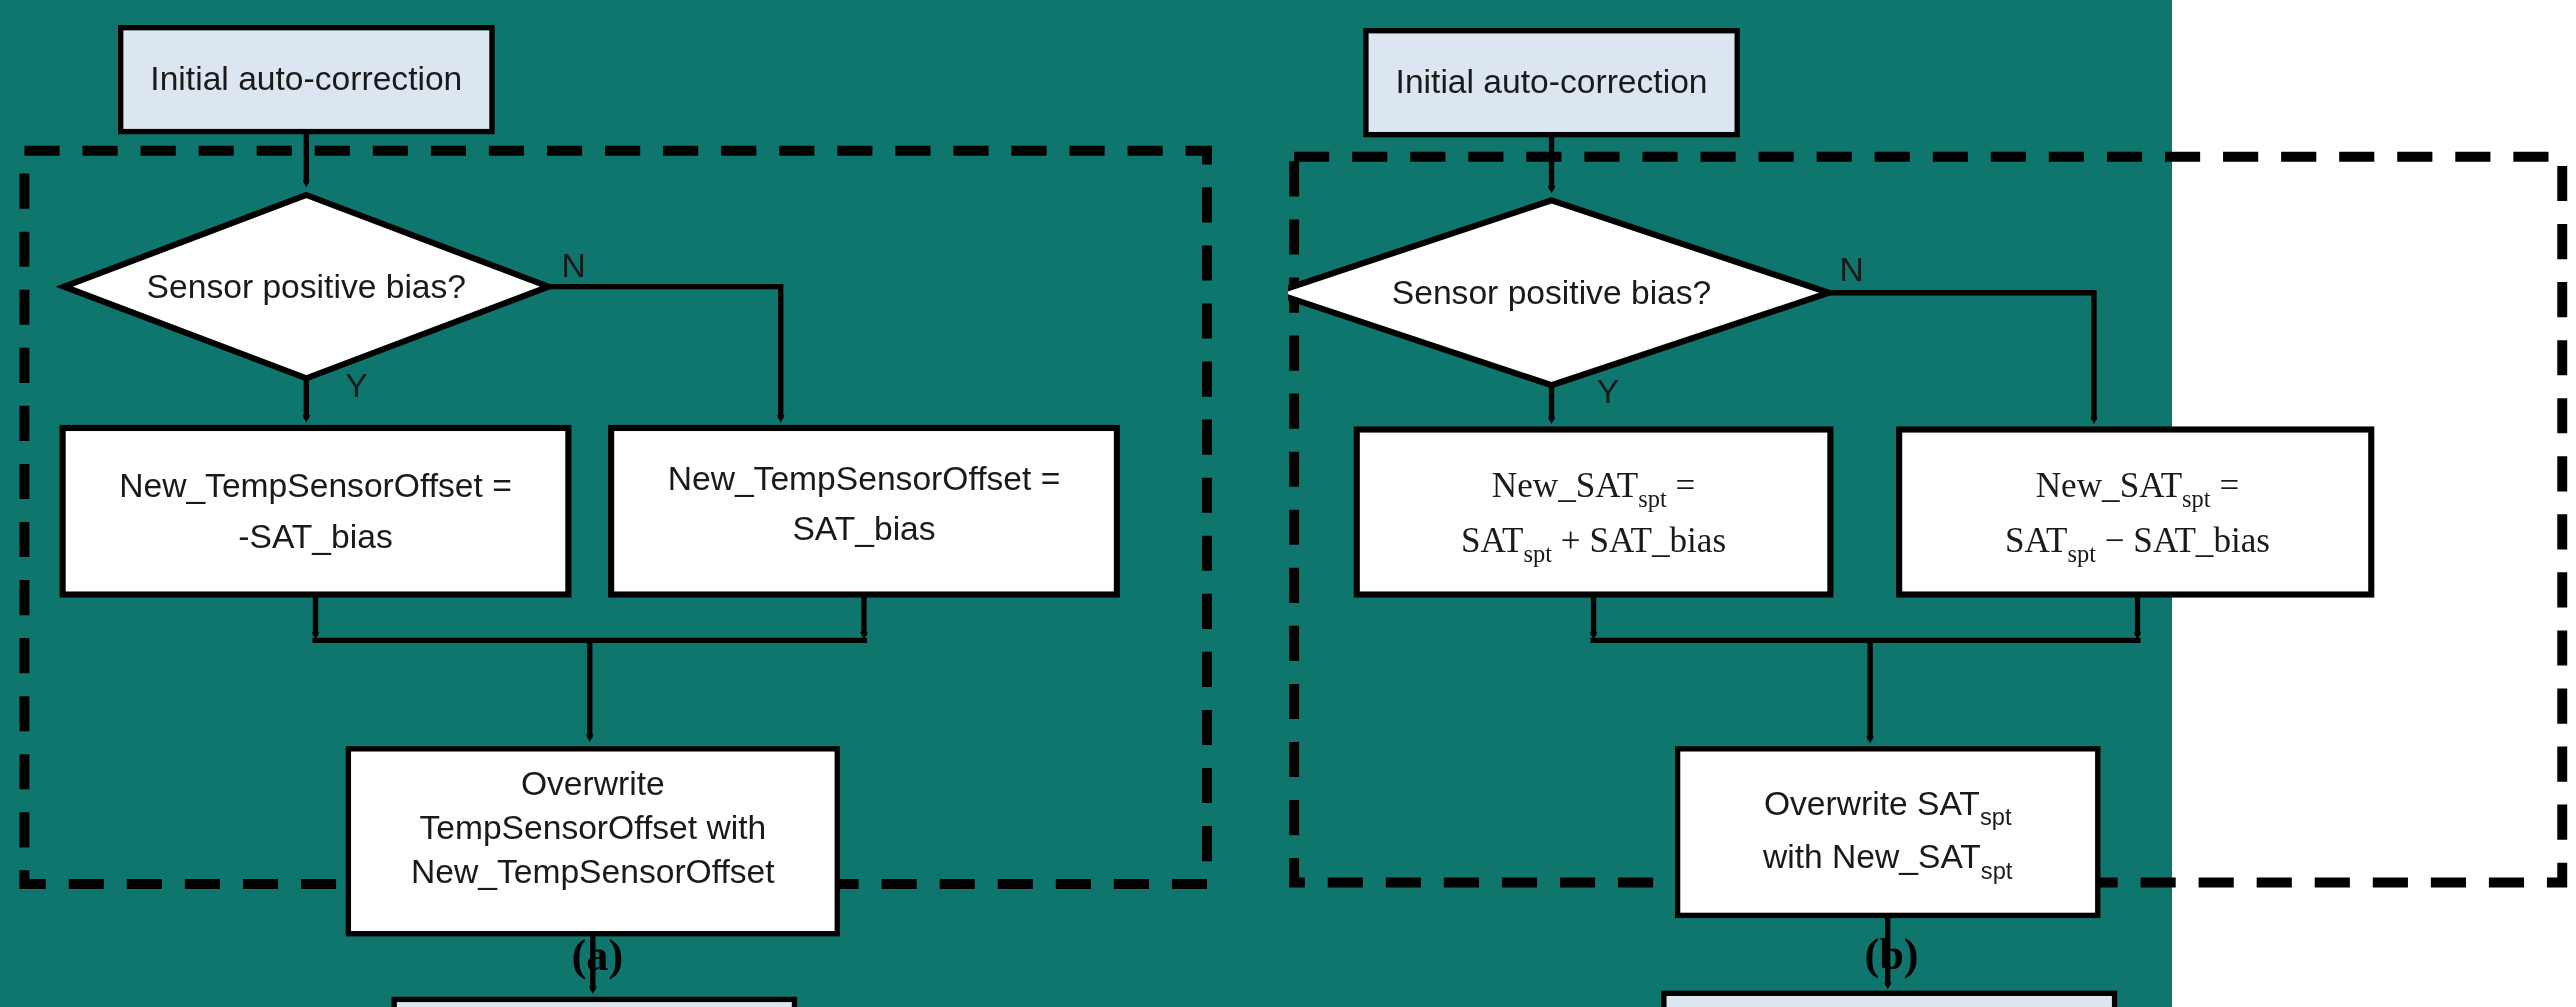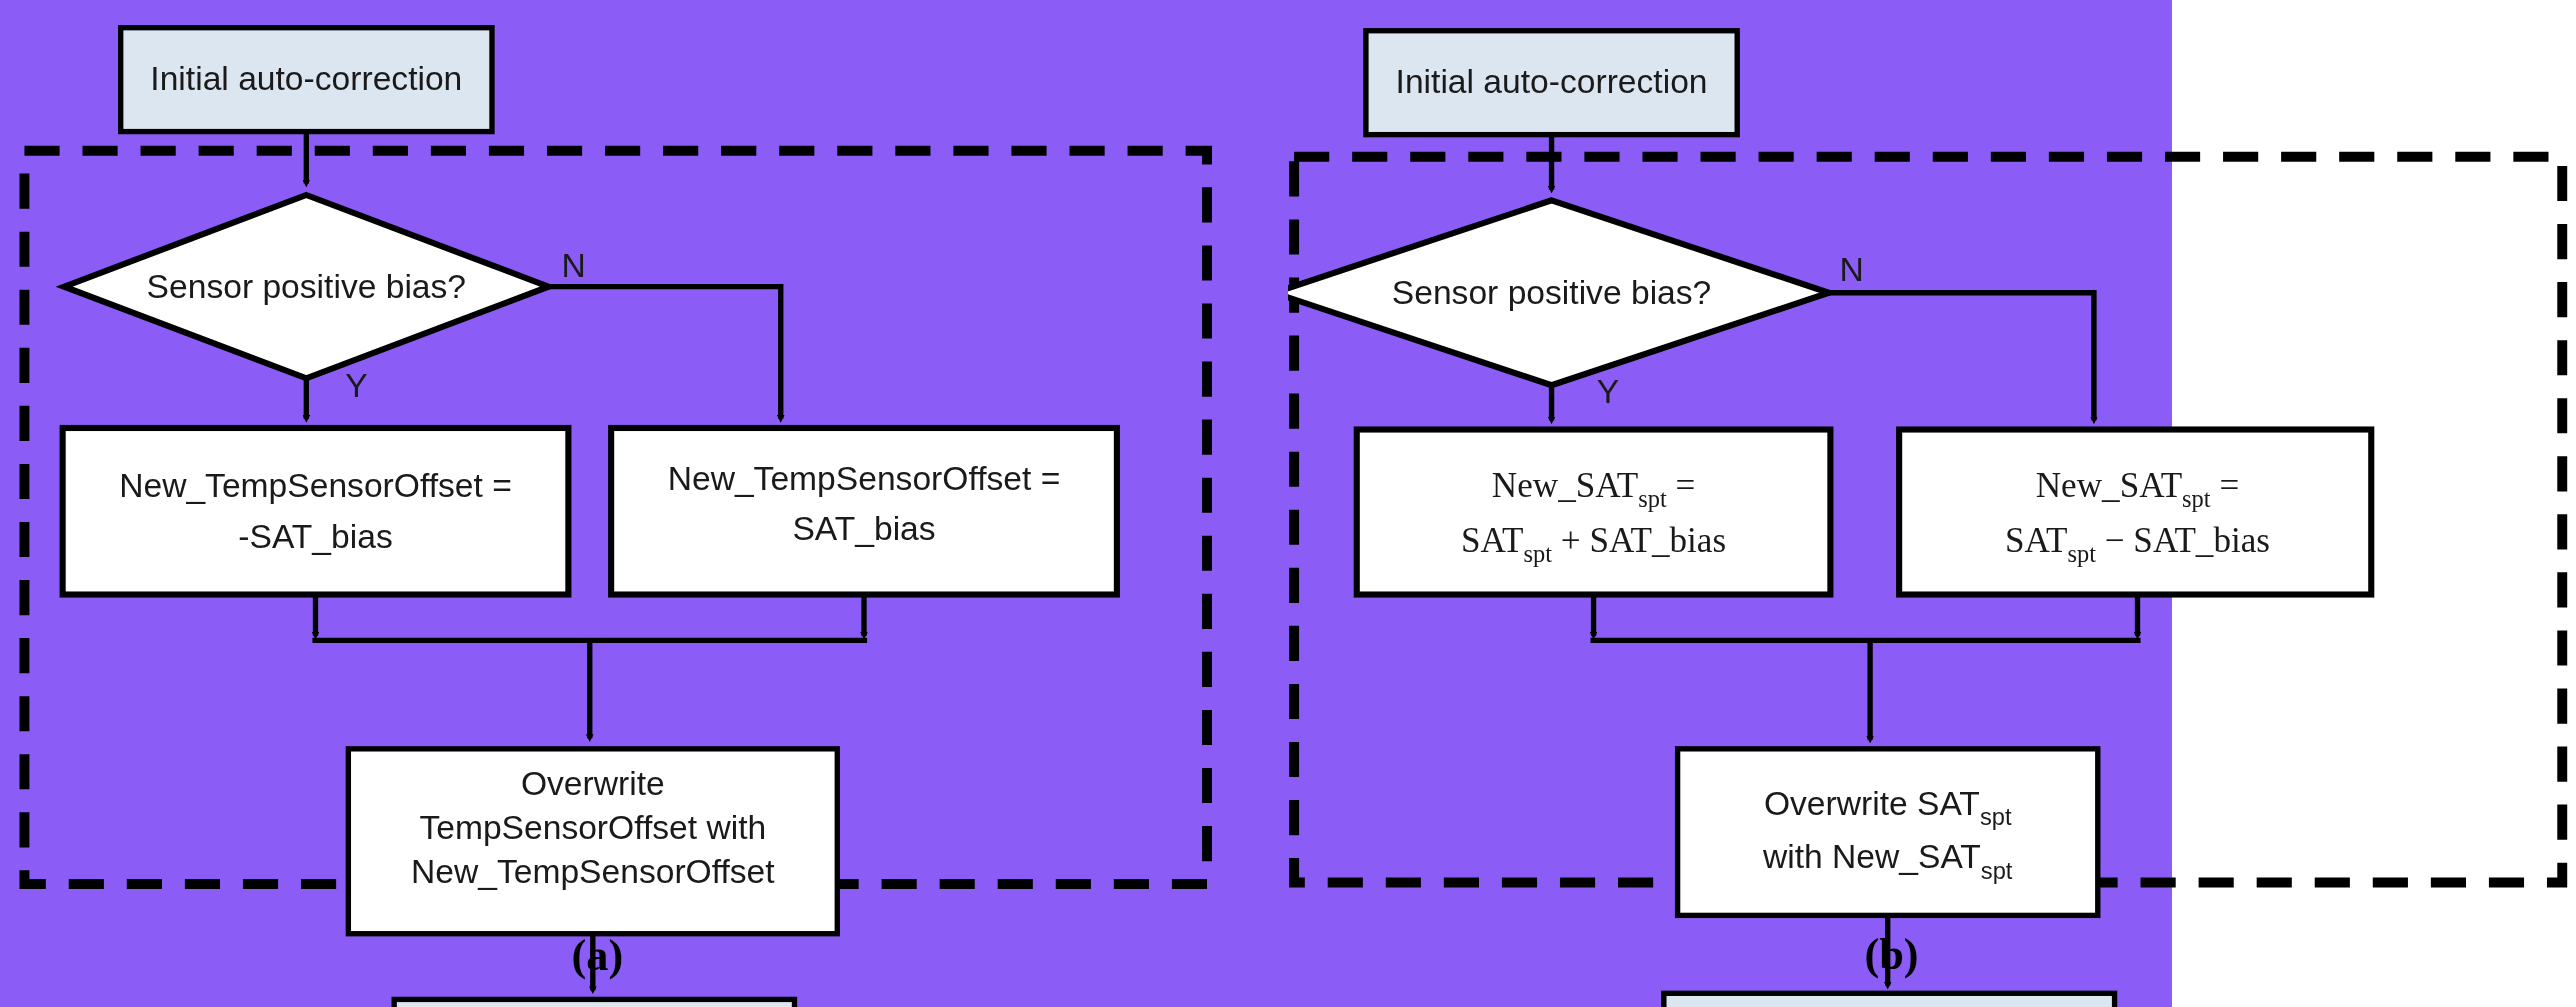--- a/index.html
+++ b/index.html
@@ -1,17 +1,17 @@
 <!DOCTYPE html>
 <html style="font-size:12.2px"><head>
 <meta charset="utf-8">
 <style>
   html,body{margin:0;padding:0;background:#ffffff;}
   body{width:2576px;height:1008px;font-family:"Liberation Sans",sans-serif;overflow:hidden;}
-  #stage{position:relative;width:2172px;height:1008px;background:#8b5cf6;}
+  #stage{position:relative;width:2172px;height:1008px;background:#0f766e;}
   .panel{position:absolute;top:0;height:1008px;width:1288px;}
   #panel-a{left:0;}
   #panel-b{left:1288px;}
   svg{display:block;}
   .nd-text{font-family:"Liberation Sans",sans-serif;fill:#1a1a1a;}
   .nd-text-serif{font-family:"Liberation Serif",serif;fill:#1a1a1a;}
   .caption{font-family:"Liberation Serif",serif;font-weight:bold;fill:#000;}
 </style>
 </head>
 <body>

